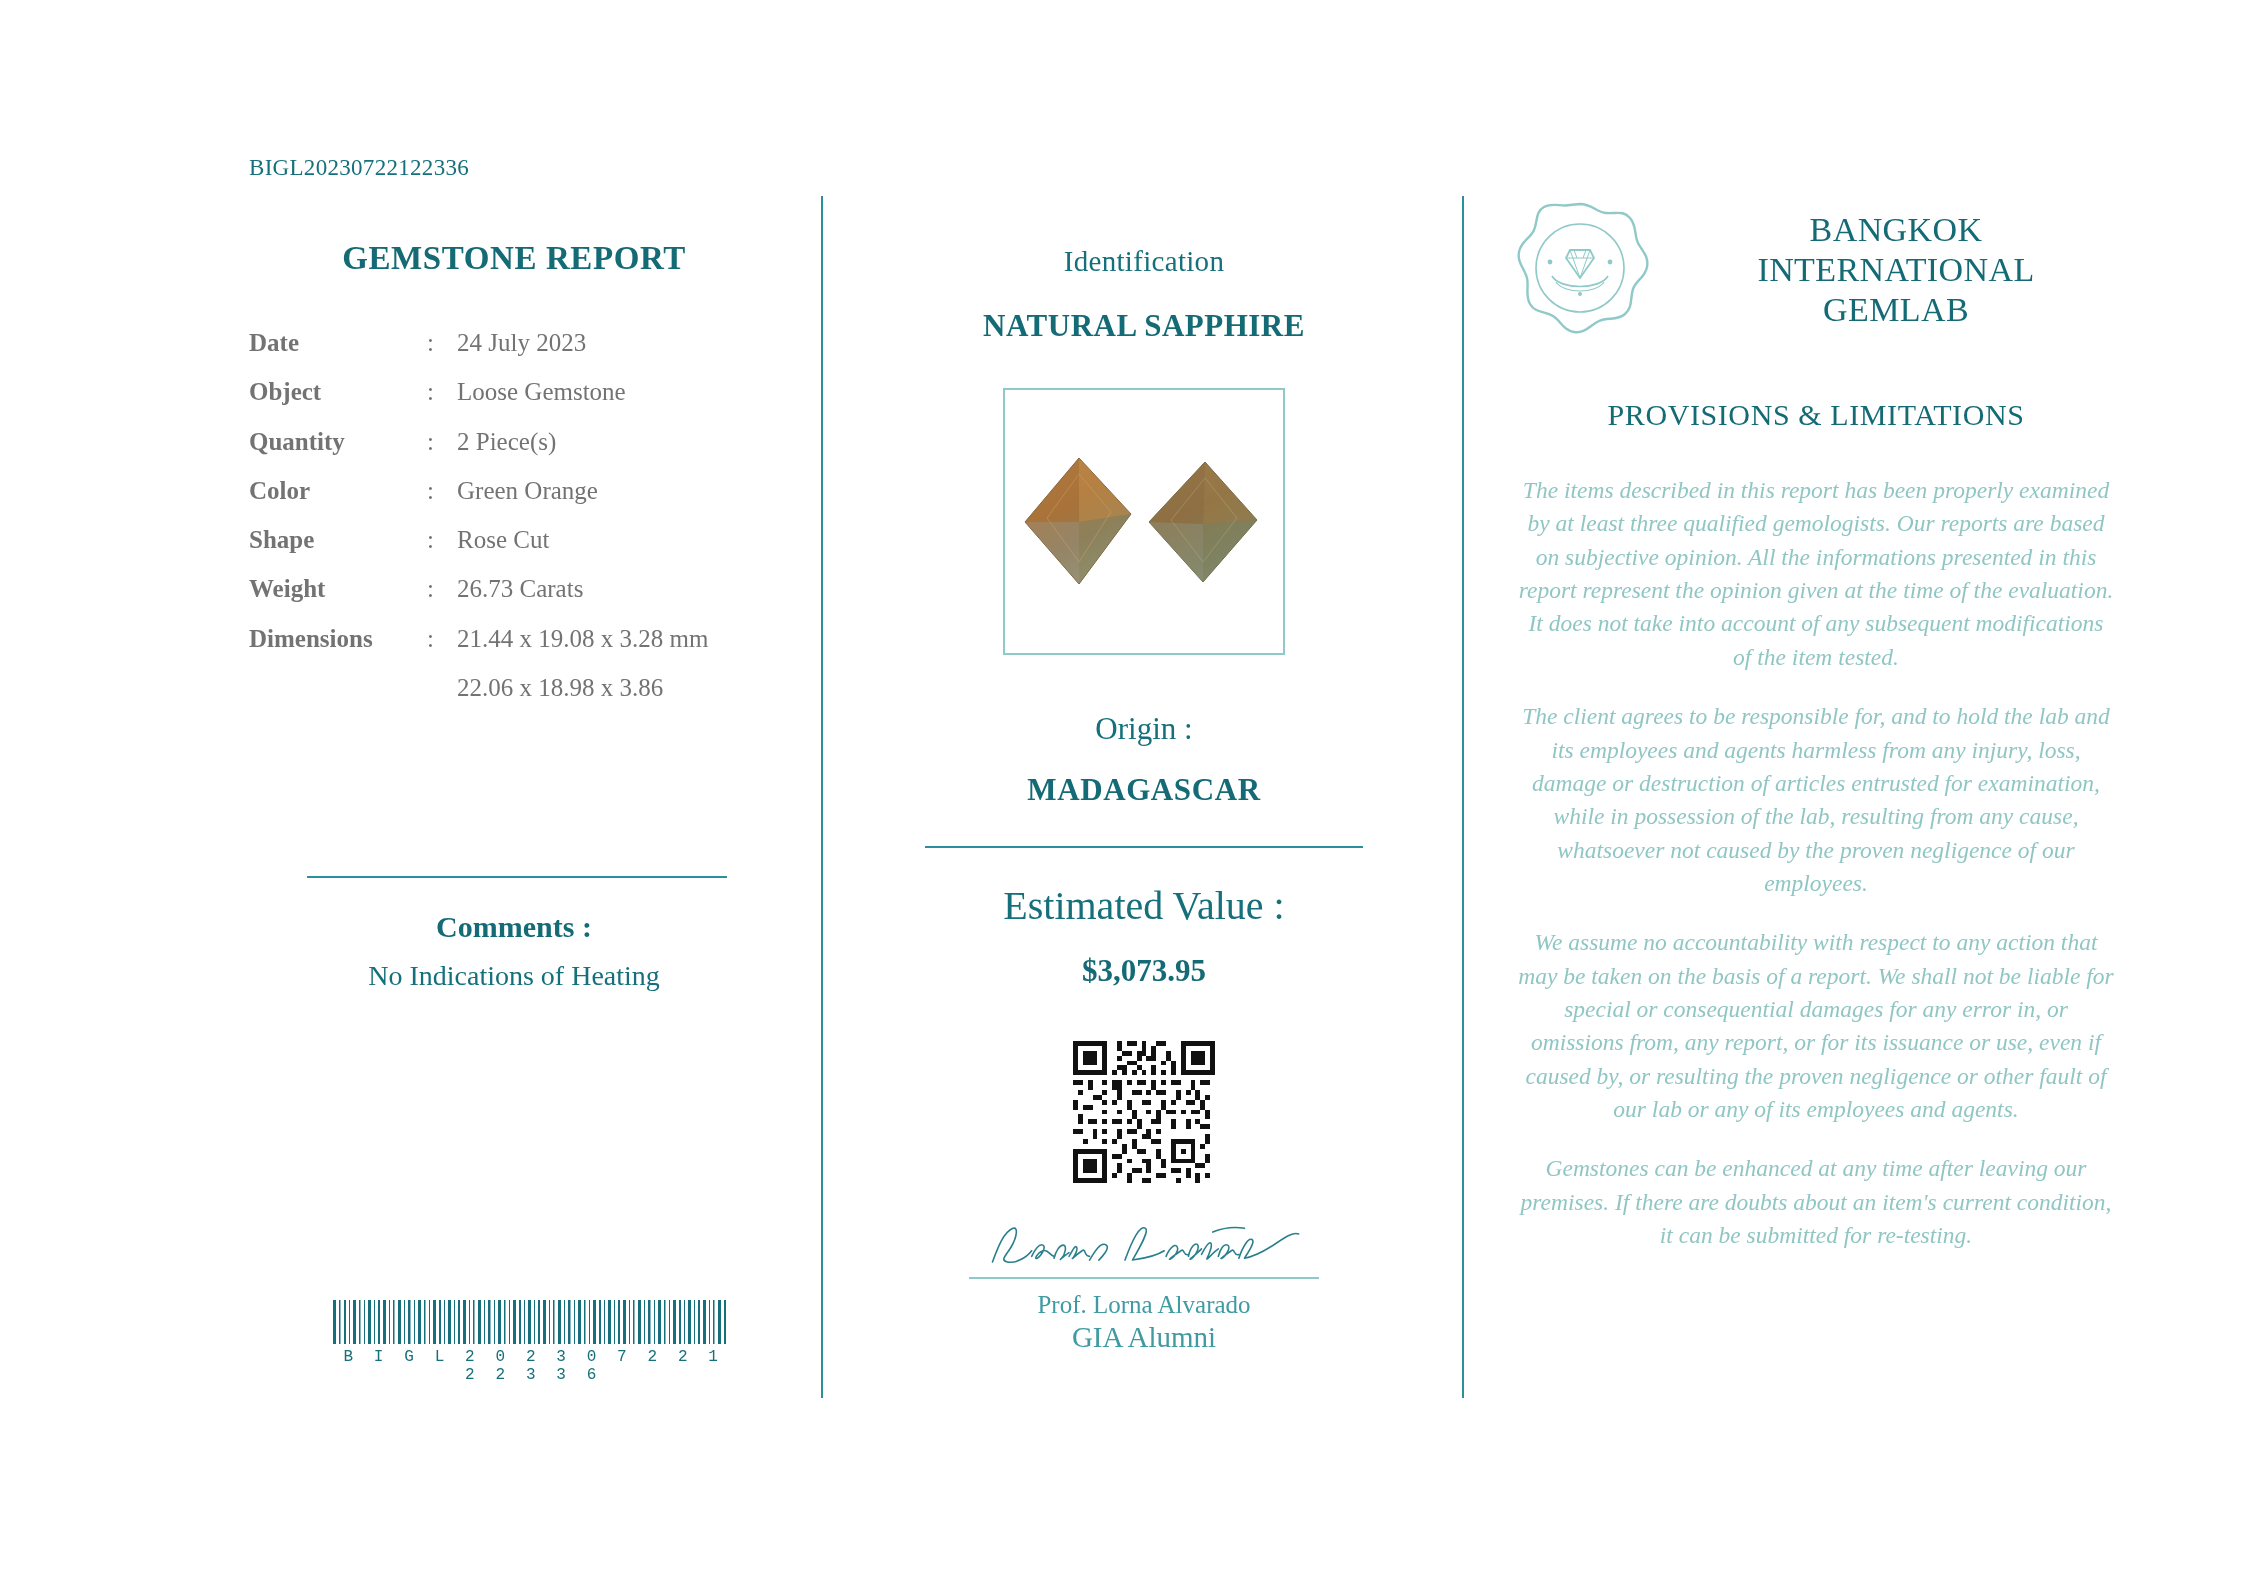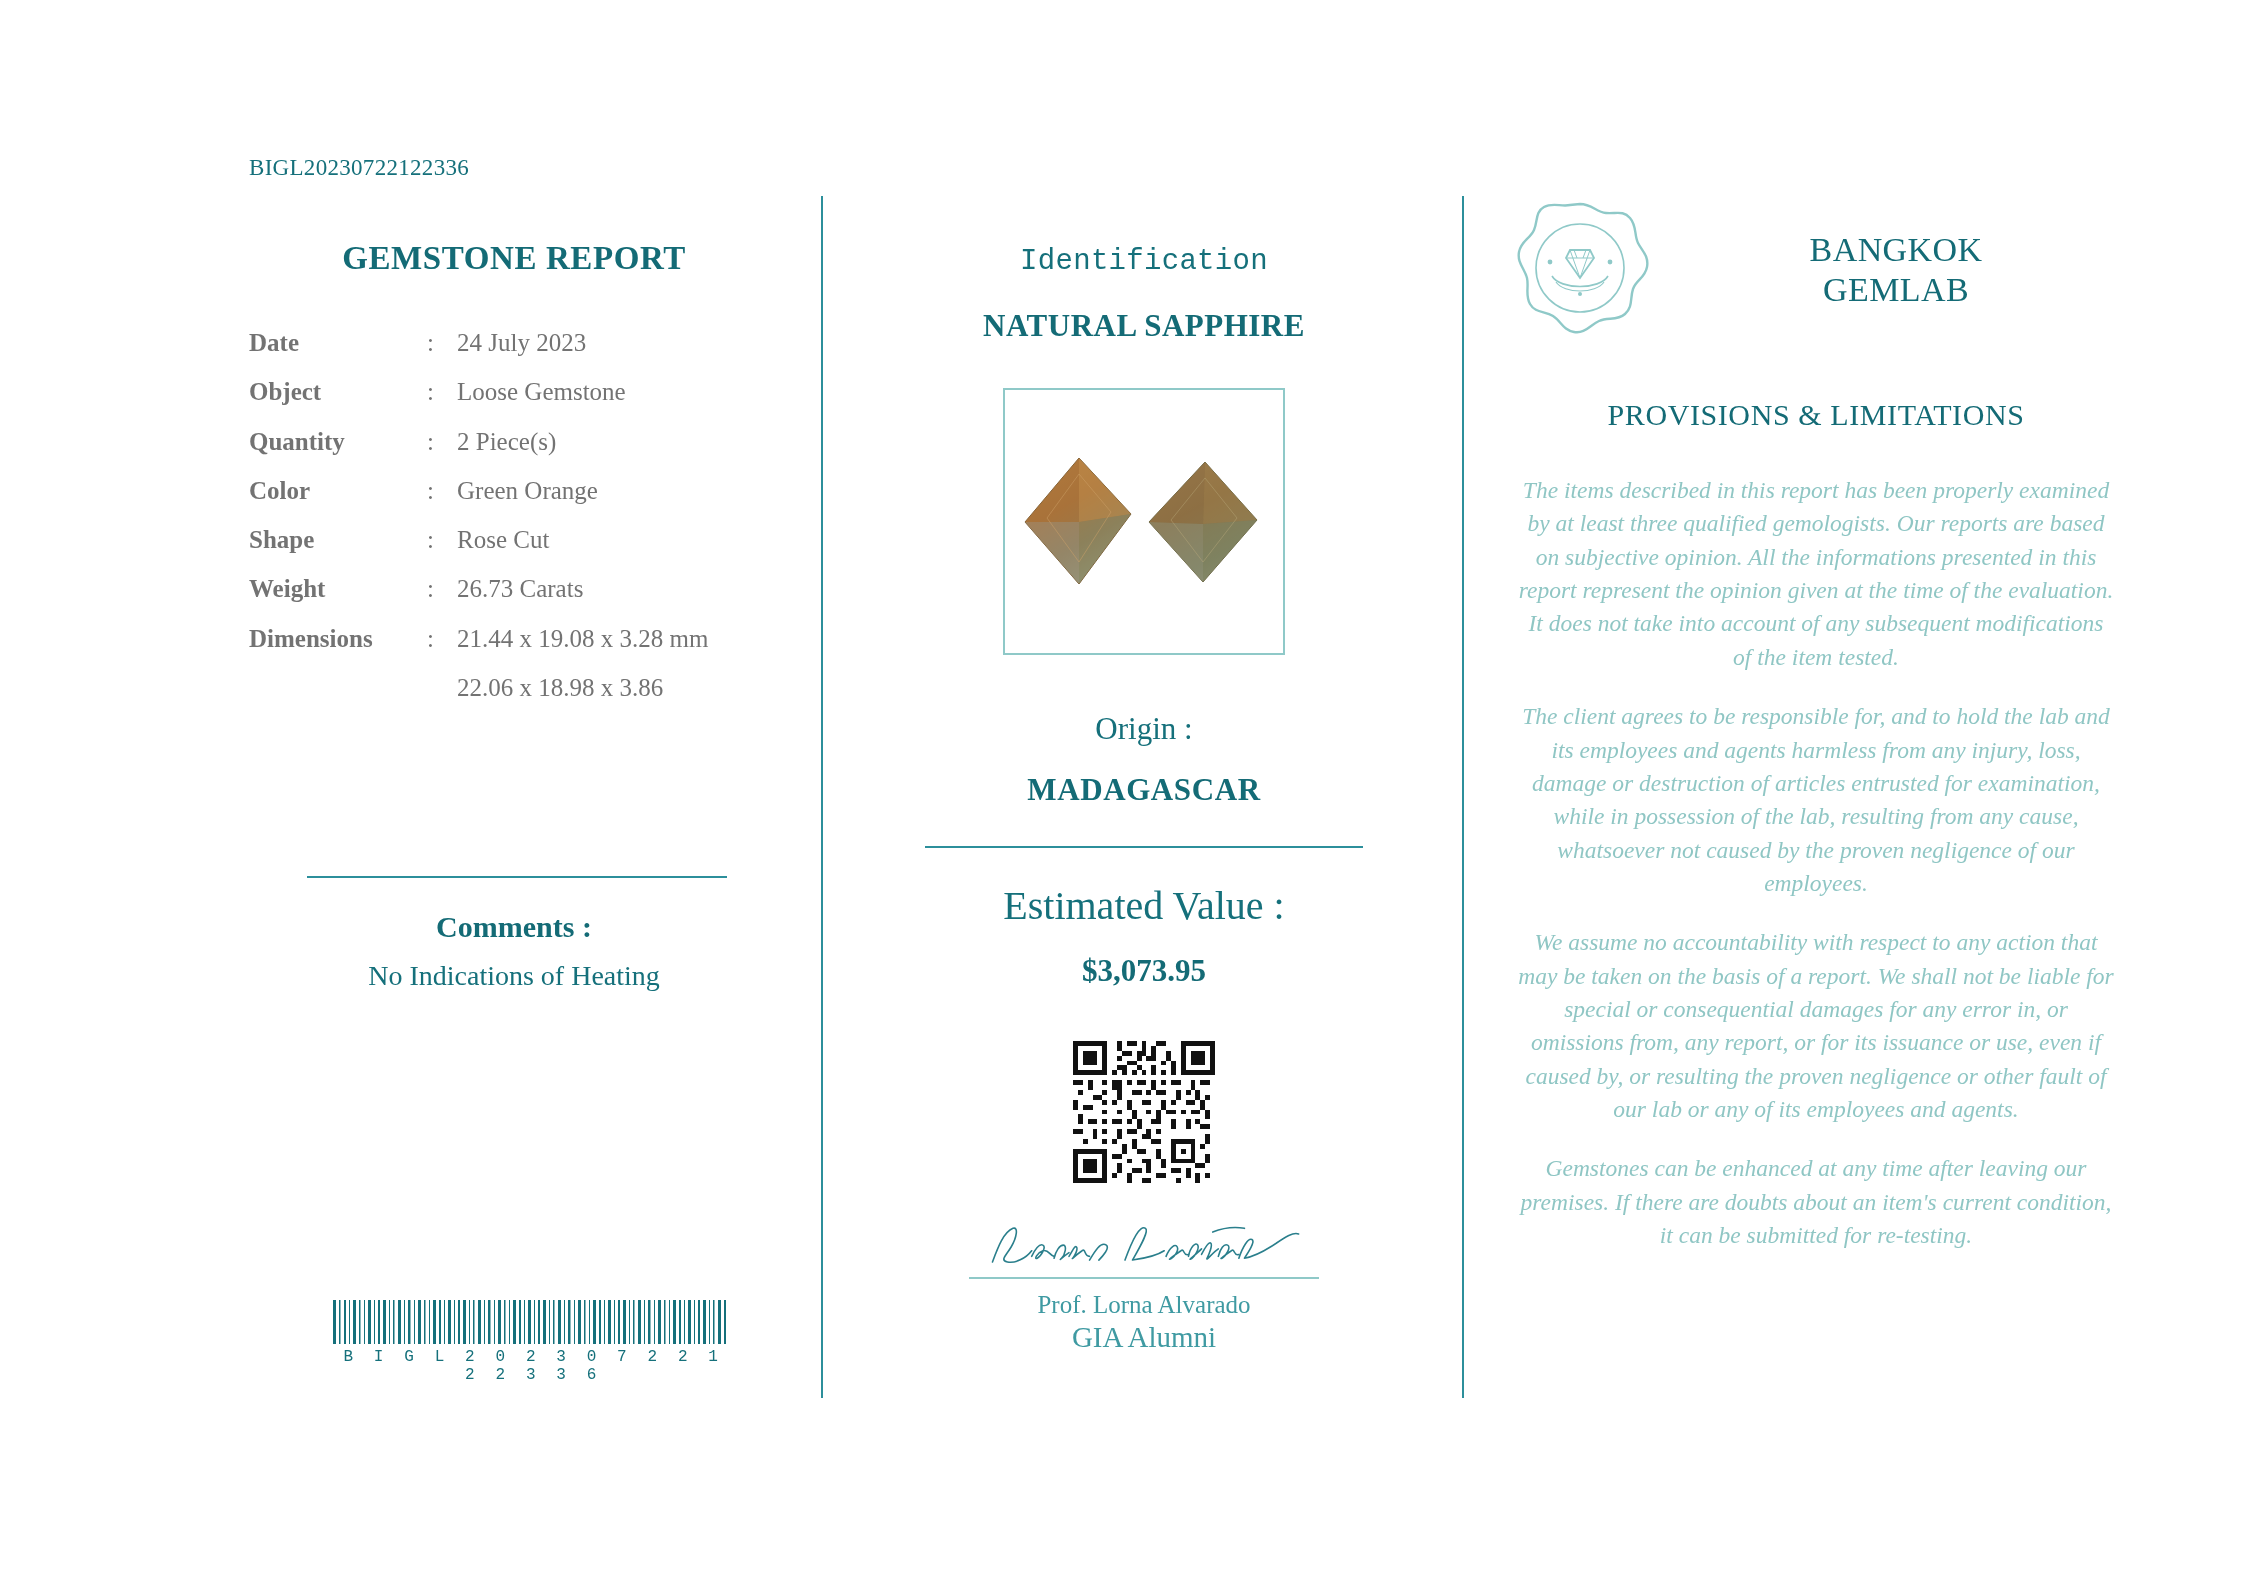--- a/index.html
+++ b/index.html
@@ -137,21 +137,20 @@
     position: absolute;
     left: 868px;
     top: 245px;
     width: 540px;
     text-align: center;
   }
   .mid-ident-label {
     font-size: 29px;
     color: #15707b;
     letter-spacing: 0.3px;
-    font-family: Liberation Mono, monospace;
   }
   .mid-ident-value {
     font-size: 31px;
     font-weight: bold;
     color: #146b76;
     margin-top: 30px;
     letter-spacing: 0.5px;
   }
   .gem-frame {
     width: 278px;
@@ -655,20 +654,21 @@
           <path d="M60 62 L88 62 M64 54 L74 82 M84 54 L74 82 M68 54 L71 62 M80 54 L77 62" stroke="#8fc9c8" stroke-width="1" fill="none"></path>
           <path d="M46 80 C54 94, 94 94, 102 80" fill="none" stroke="#8fc9c8" stroke-width="1.6"></path>
           <path d="M50 86 C58 98, 90 98, 98 86" fill="none" stroke="#8fc9c8" stroke-width="1.2"></path>
           <circle cx="44" cy="66" r="2.4" fill="#8fc9c8"></circle>
           <circle cx="104" cy="66" r="2.4" fill="#8fc9c8"></circle>
           <circle cx="74" cy="98" r="2" fill="#8fc9c8"></circle>
         </svg>
       </div>
       <div class="brand-name">
         <div>BANGKOK</div>
+        <div>INTERNATIONAL</div>
         <div>GEMLAB</div>
       </div>
     </div>
 
     <div class="prov-title">PROVISIONS &amp; LIMITATIONS</div>
 
     <div class="prov-body">
       <p class="prov-p">The items described in this report has been properly examined by at least three qualified gemologists. Our reports are based on subjective opinion. All the informations presented in this report represent the opinion given at the time of the evaluation. It does not take into account of any subsequent modifications of the item tested.</p>
       <p class="prov-p">The client agrees to be responsible for, and to hold the lab and its employees and agents harmless from any injury, loss, damage or destruction of articles entrusted for examination, while in possession of the lab, resulting from any cause, whatsoever not caused by the proven negligence of our employees.</p>
       <p class="prov-p">We assume no accountability with respect to any action that may be taken on the basis of a report. We shall not be liable for special or consequential damages for any error in, or omissions from, any report, or for its issuance or use, even if caused by, or resulting the proven negligence or other fault of our lab or any of its employees and agents.</p>

